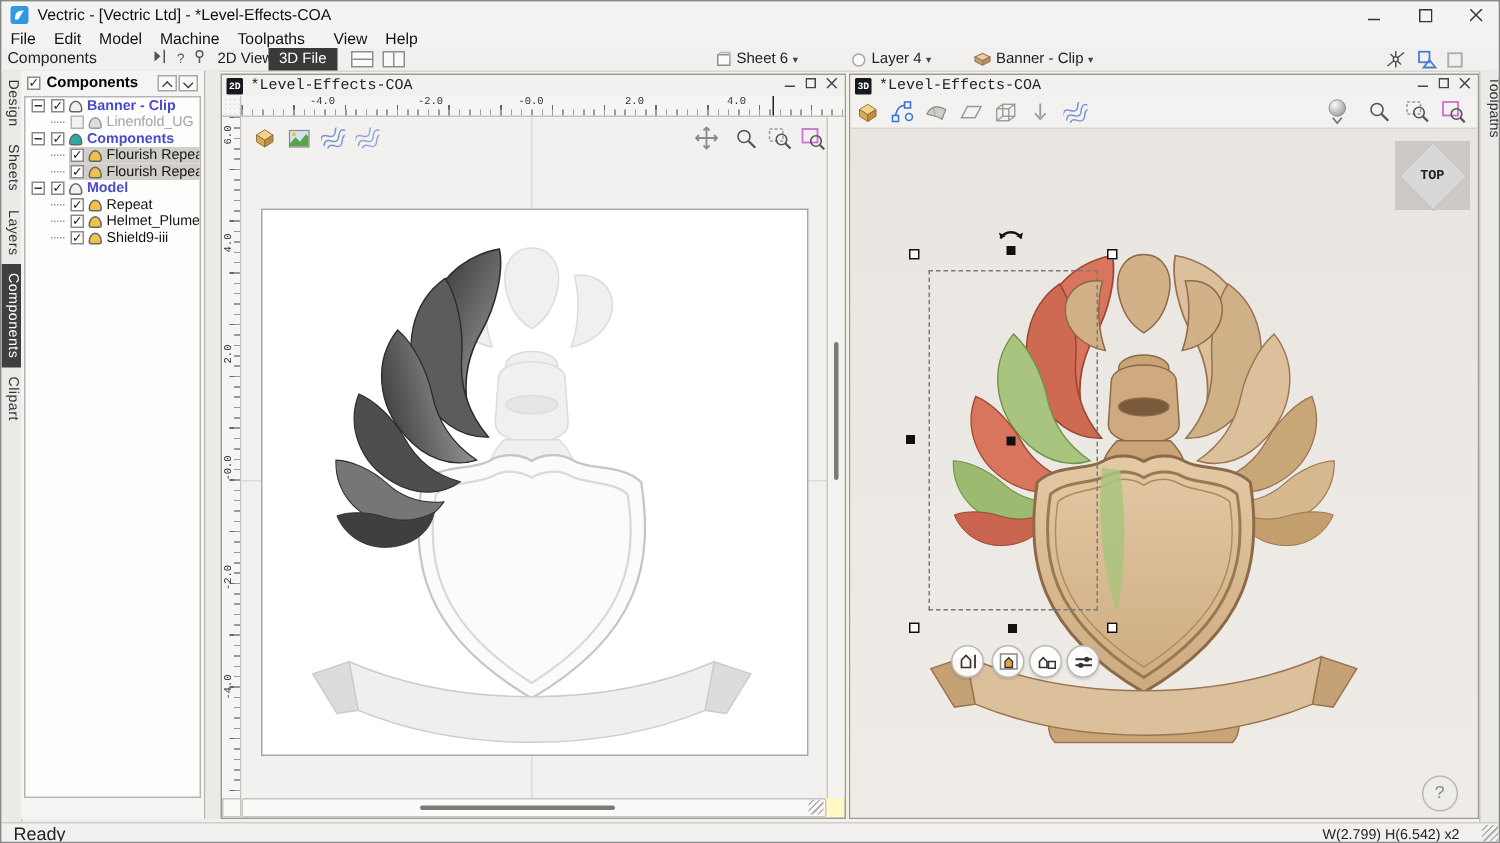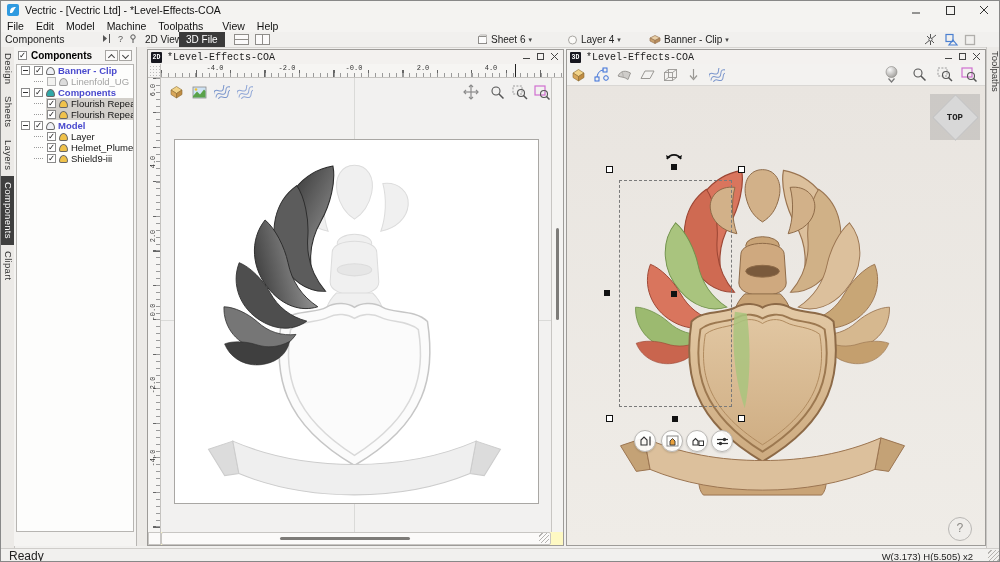--- a/index.html
+++ b/index.html
@@ -288,21 +288,21 @@
           <span class="cb on"></span>
           <span class="dome dome-w"></span>
           <span class="tlabel grp">Model</span>
         </span>
       </div>
       <div class="trow ind2">
         <span class="dots"></span>
         <span class="rowbody">
           <span class="cb on"></span>
           <span class="dome dome-y"></span>
-          <span class="tlabel">Layer</span>
+          <span class="tlabel">Repeat</span>
         </span>
       </div>
       <div class="trow ind2">
         <span class="dots"></span>
         <span class="rowbody">
           <span class="cb on"></span>
           <span class="dome dome-y"></span>
           <span class="tlabel">Helmet_Plumes-50412-A</span>
         </span>
       </div>
@@ -676,17 +676,17 @@
       </span>
     </div>
   </div>
 
   <div class="abs rightstrip">
     <div class="rtab">Toolpaths</div>
   </div>
 
   <div class="abs statusbar">
     <span class="st-left">Ready</span>
-    <span class="st-right">W(3.173) H(5.505) x2</span>
+    <span class="st-right">W(2.799) H(6.542) x2</span>
     <span class="st-grip"></span>
   </div>
 
 </div>
 
 </body></html>

